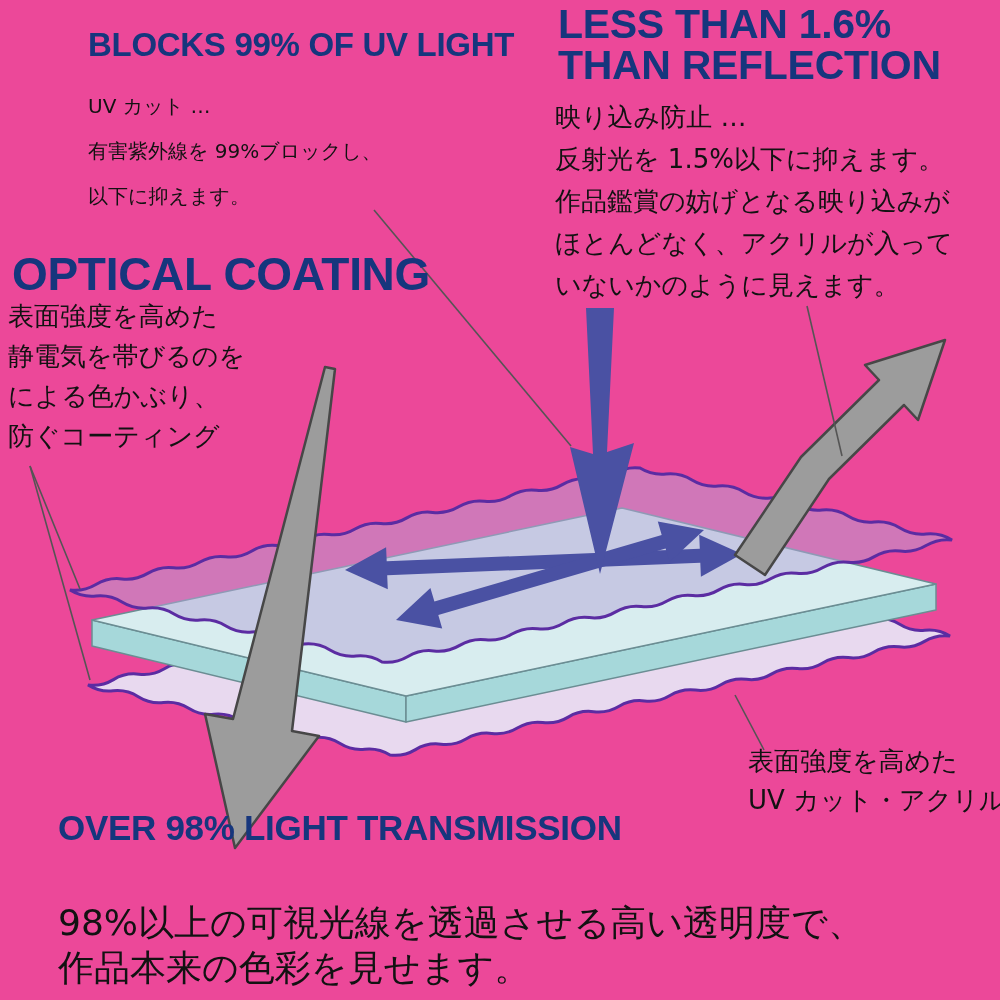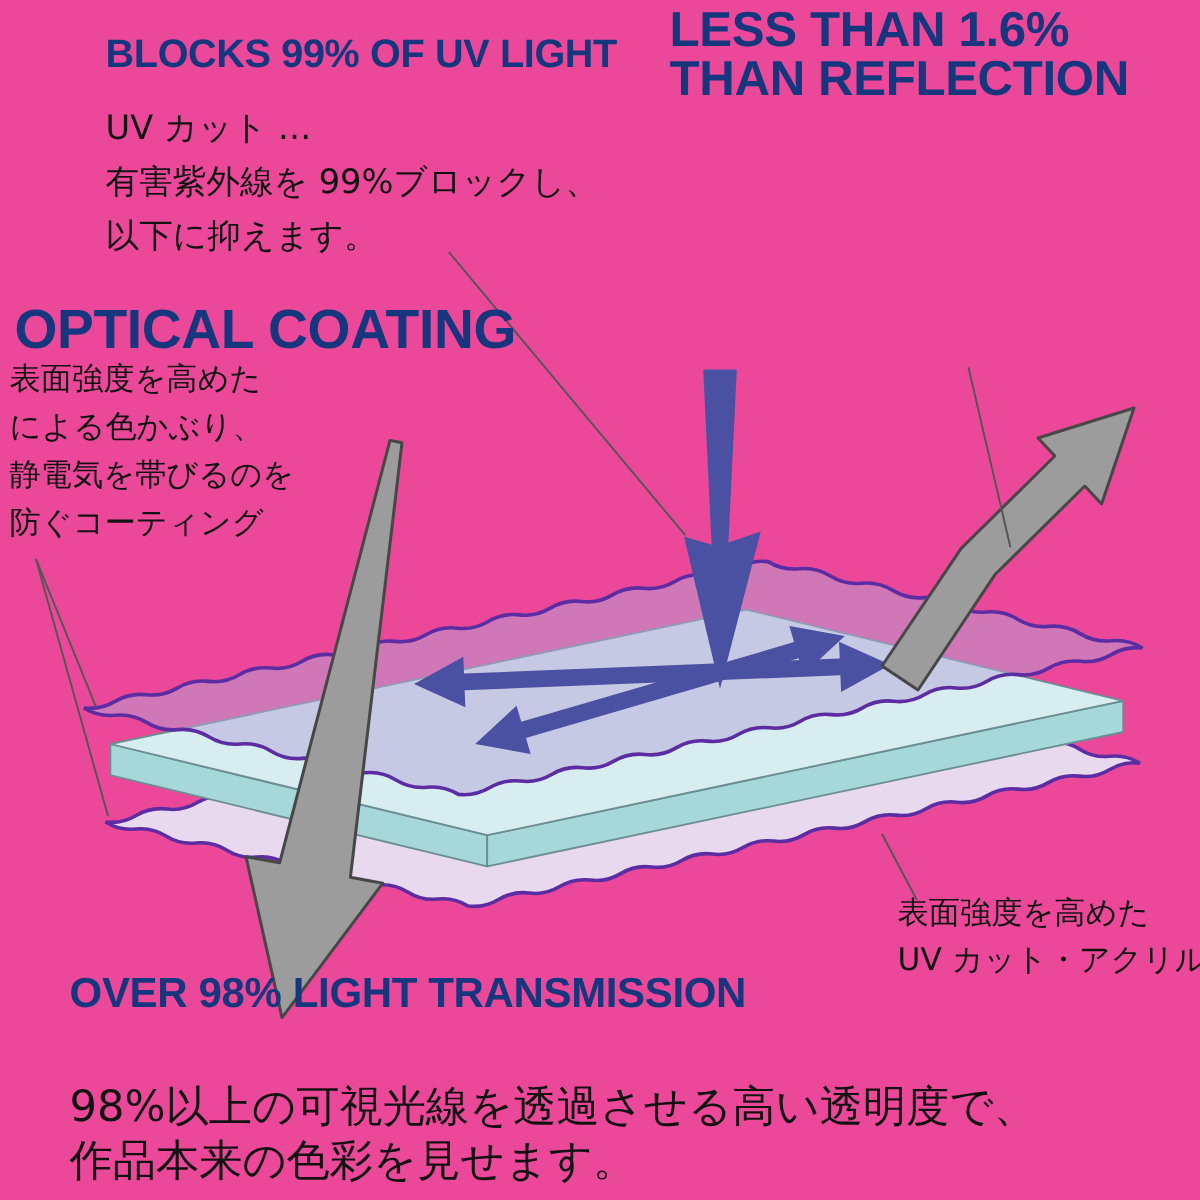--- a/index.html
+++ b/index.html
@@ -6,21 +6,21 @@
   html,body{width:1000px;height:1000px}
   body{background:#fff}
   #canvas{position:relative;width:1000px;height:1000px;overflow:hidden;background:#ec4899;
           font-family:"Liberation Sans","DejaVu Sans",sans-serif}
   #diagram{position:absolute;left:0;top:0}
 
   .heading{position:absolute;font-weight:700;color:var(--heading);white-space:nowrap;letter-spacing:-.3px}
   .jp{position:absolute;color:var(--text);white-space:nowrap;font-family:"DejaVu Sans","Liberation Sans",sans-serif}
 
   #h-uv{left:88px;top:26px;font-size:33px}
-  #t-uv{left:88px;top:84px;font-size:28px;line-height:45px}
+  #t-uv{left:88px;top:84px;font-size:20px;line-height:45px}
   #h-refl{left:558px;top:4px;font-size:41px;line-height:41px}
   #t-refl{left:555px;top:96px;font-size:26px;line-height:42px}
   #h-coat{left:12px;top:247px;font-size:46px}
   #t-coat{left:8px;top:296px;font-size:26px;line-height:40px}
   #h-trans{left:58px;top:808px;font-size:35px}
   #t-trans{left:58px;top:900px;font-size:36px;line-height:45px}
   #t-acrylic{left:748px;top:742px;font-size:26px;line-height:39px}
 
   .film{stroke:var(--film-stroke);stroke-width:3}
   #film-top{fill:var(--film-fill-top);fill-opacity:.5}
@@ -67,26 +67,33 @@
   <div id="t-uv" class="jp">
     <div>UV カット …</div>
     <div>有害紫外線を 99%ブロックし、</div>
     <div>以下に抑えます。</div>
   </div>
 
   <div id="h-refl" class="heading">
     <div>LESS THAN 1.6%</div>
     <div>THAN REFLECTION</div>
   </div>
+  <div id="t-refl" class="jp">
+    <div>映り込み防止 …</div>
+    <div>反射光を 1.5%以下に抑えます。</div>
+    <div>作品鑑賞の妨げとなる映り込みが</div>
+    <div>ほとんどなく、アクリルが入って</div>
+    <div>いないかのように見えます。</div>
+  </div>
 
   <div id="h-coat" class="heading">OPTICAL COATING</div>
   <div id="t-coat" class="jp">
     <div>表面強度を高めた</div>
+    <div>静電気を帯びるのを</div>
     <div>による色かぶり、</div>
-    <div>静電気を帯びるのを</div>
     <div>防ぐコーティング</div>
   </div>
 
   <div id="h-trans" class="heading">OVER 98% LIGHT TRANSMISSION</div>
   <div id="t-trans" class="jp">
     <div>98%以上の可視光線を透過させる高い透明度で、</div>
     <div>作品本来の色彩を見せます。</div>
   </div>
 
   <div id="t-acrylic" class="jp">

